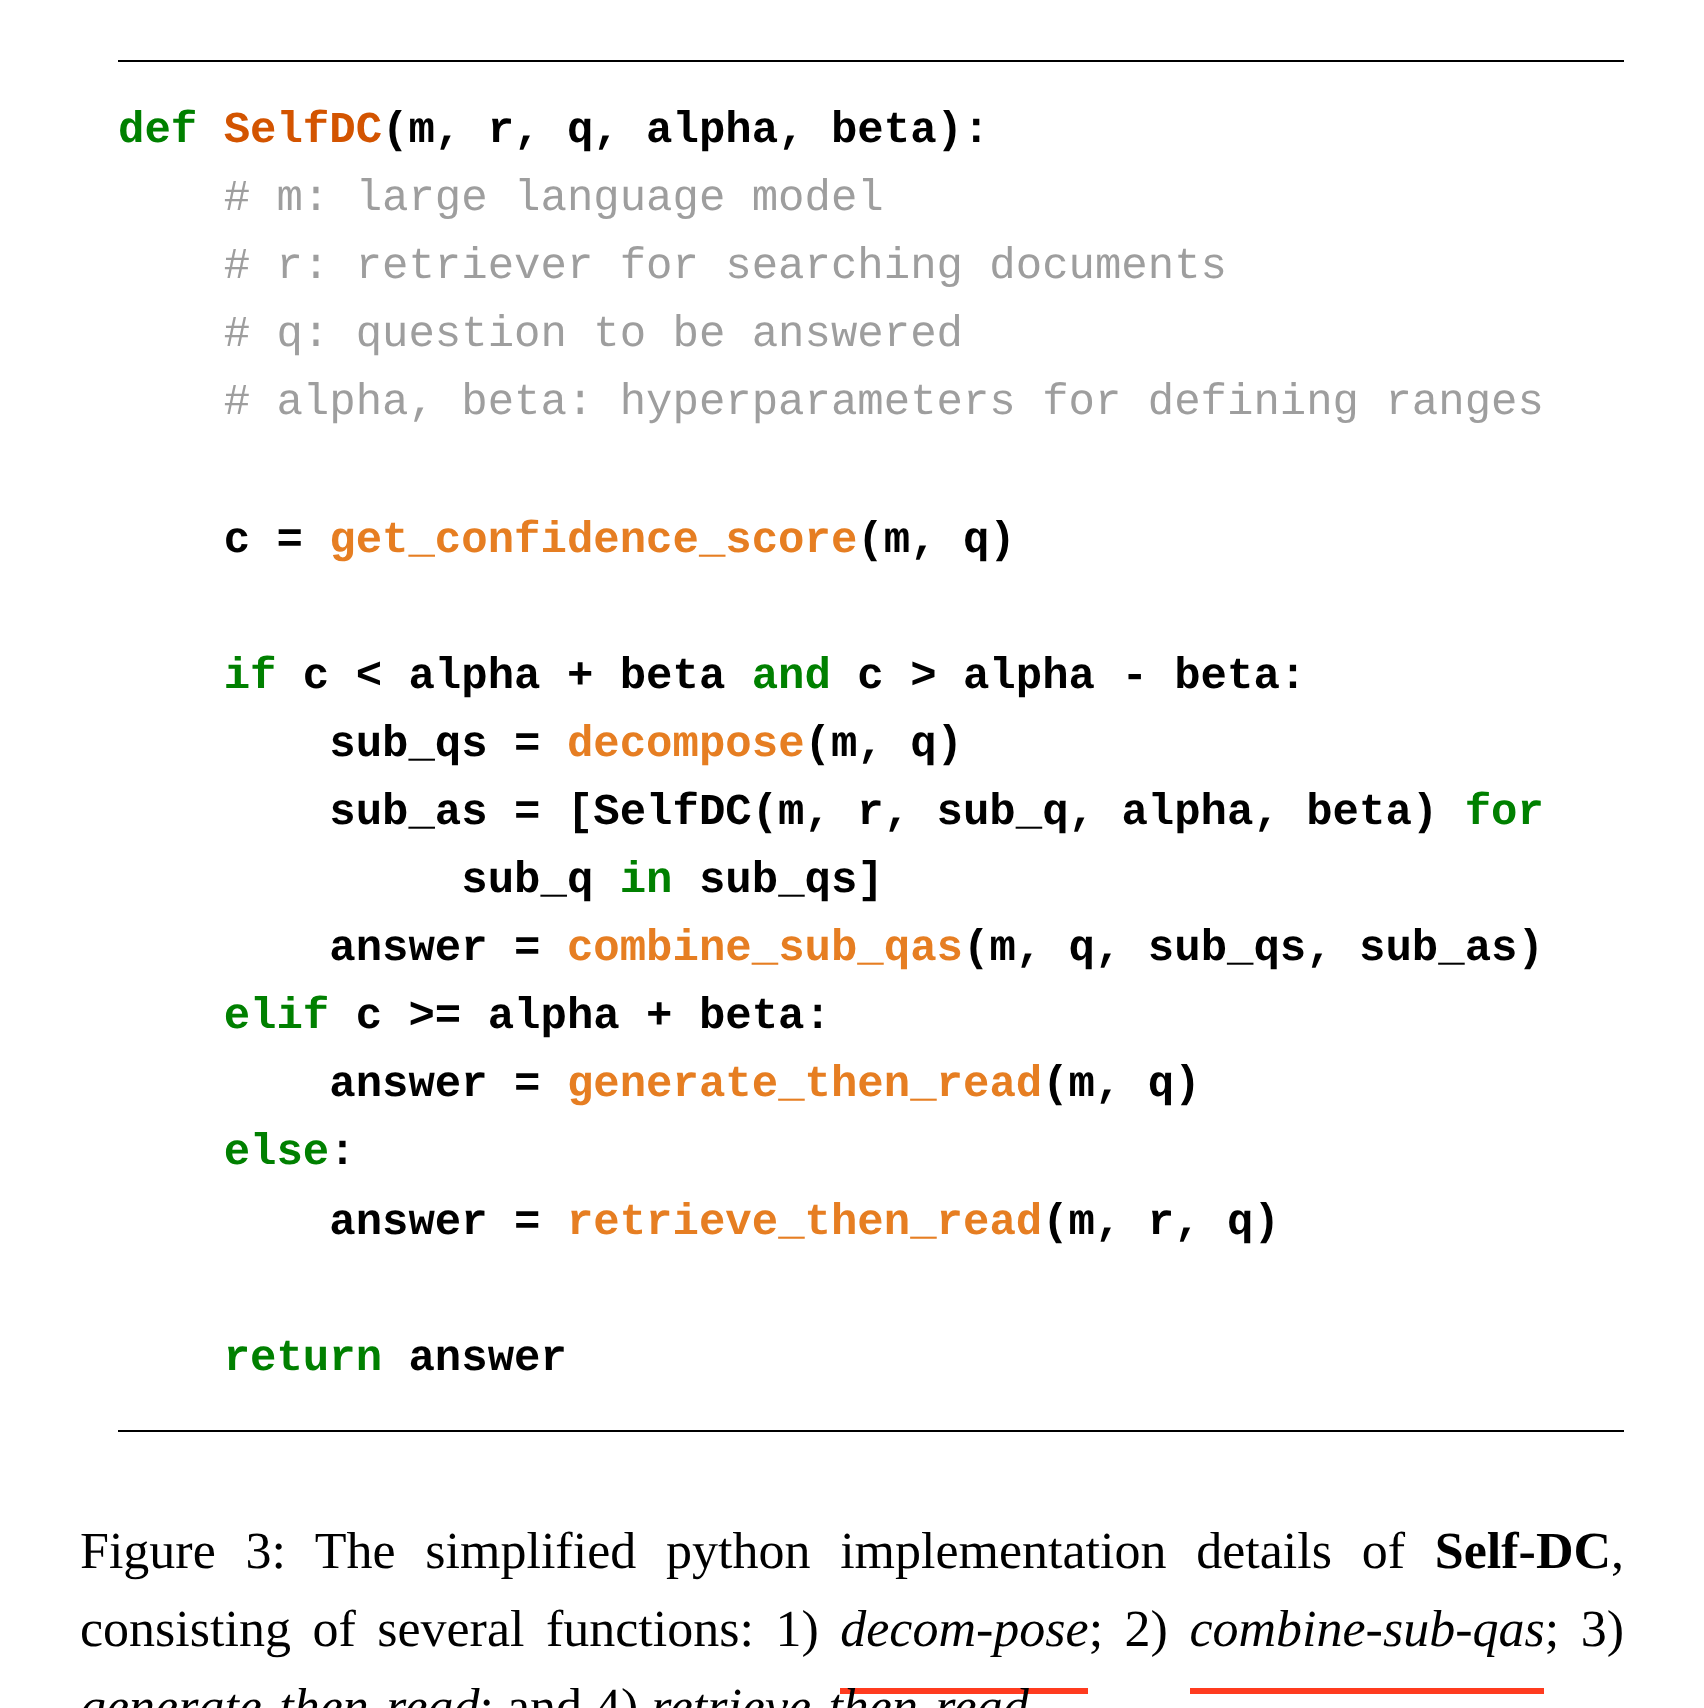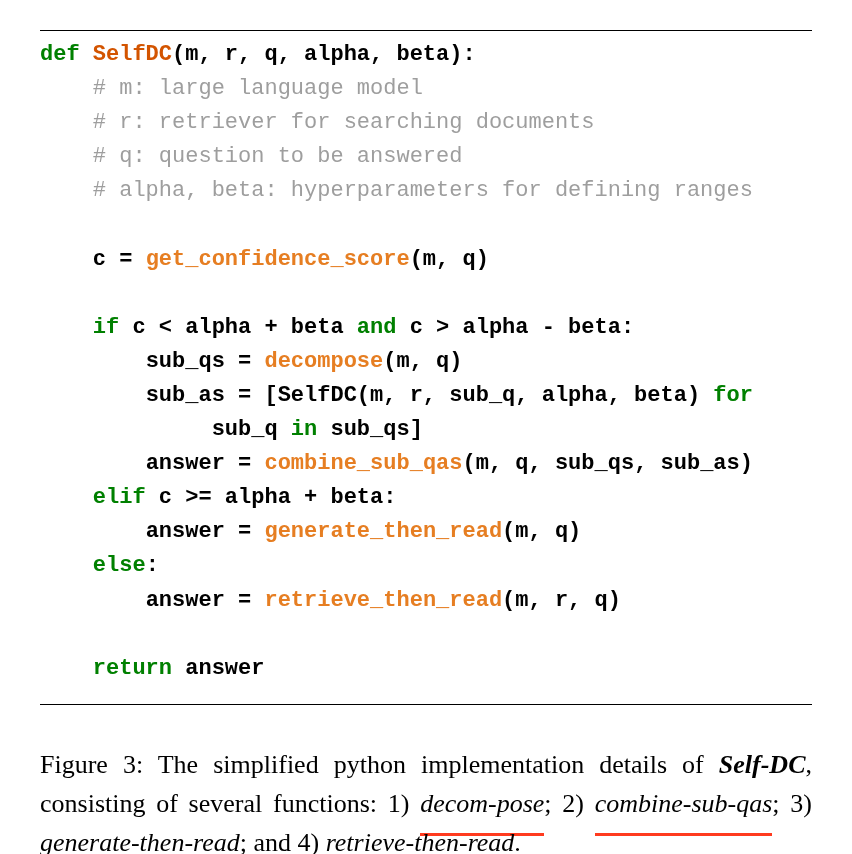--- a/index.html
+++ b/index.html
@@ -6,42 +6,43 @@
     margin: 0;
     padding: 30px 40px;
     background: #fff;
     font-family: Georgia, 'Times New Roman', serif;
     width: 852px;
     box-sizing: border-box;
   }
   .code-block {
     border-top: 1.5px solid #000;
     border-bottom: 1.5px solid #000;
-    padding: 7px 0 18px 0;
+    padding: 18px 0 18px 0;
     font-family: 'Courier New', Courier, monospace;
     font-size: 22px;
     line-height: 1.55;
     white-space: pre;
     font-weight: bold;
     color: #000;
     overflow: hidden;
+    margin-left: 19px;
   }
   .kw { color: #008000; font-weight: bold; }
   .fn-name { color: #d35400; font-weight: bold; }
   .fn { color: #e67e22; font-weight: bold; }
   .cmnt { color: #9e9e9e; font-weight: normal; }
 
   .caption {
     margin-top: 40px;
     font-size: 26px;
     line-height: 1.5;
     color: #000;
     text-align: justify;
   }
-  .bi { font-weight: bold; font-style: italic; }
+  .bi { font-weight: bold; }
   .mark {
     font-style: italic;
     border-bottom: 3px solid #ff3b1f;
     padding-bottom: 15px;
   }
 </style>
 </head>
 <body>
 
 <div class="code-block"><span class="kw">def</span> <span class="fn-name">SelfDC</span><span>(m, r, q, alpha, beta):</span>

